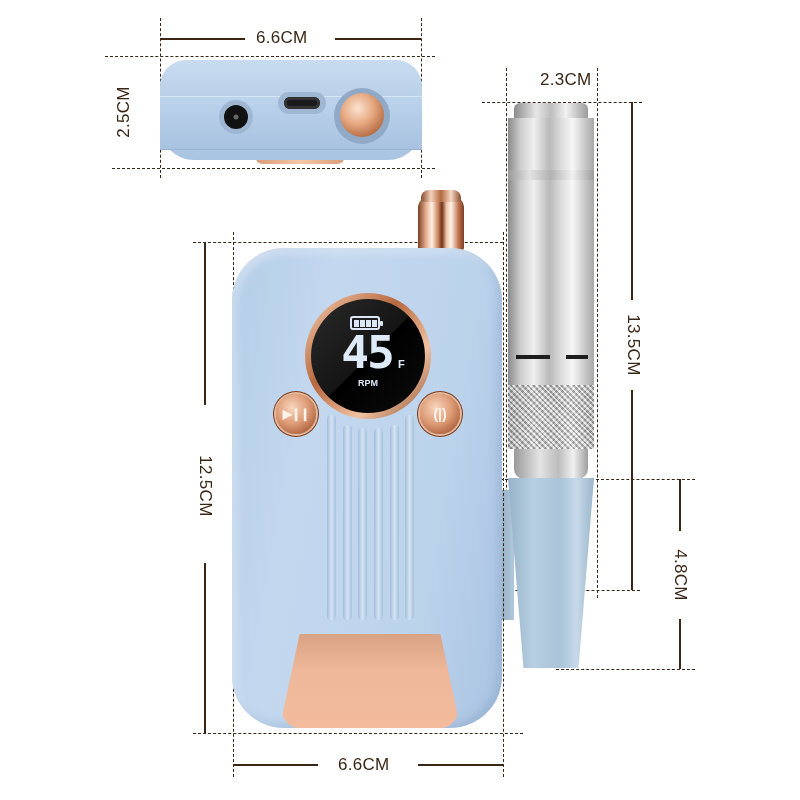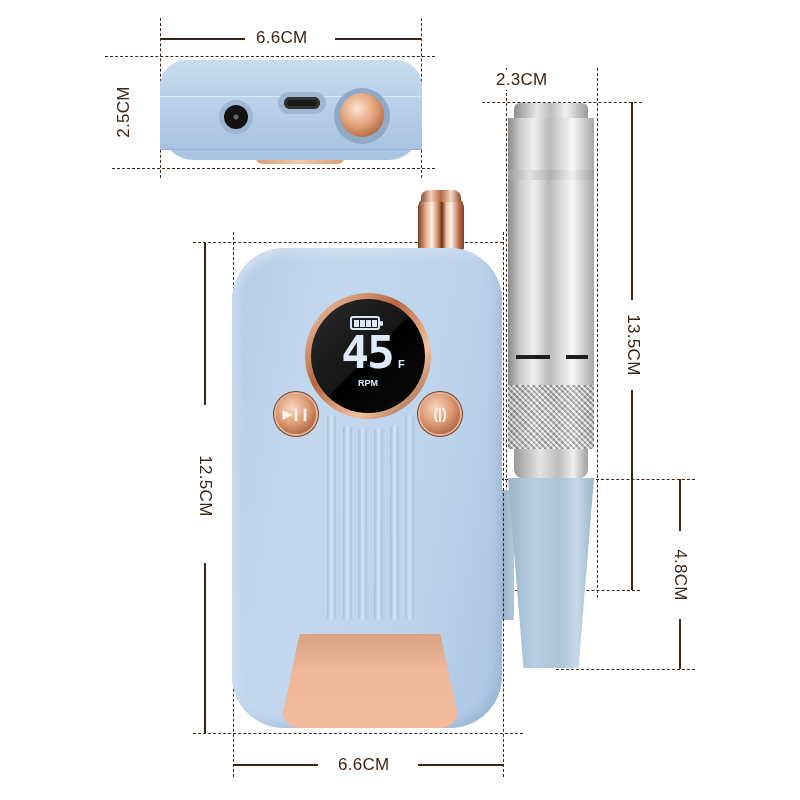--- a/index.html
+++ b/index.html
@@ -75,21 +75,21 @@
   <div class="top-shell"></div>
   <div class="top-band"></div>
   <div class="dc-jack"></div>
   <div class="usbc"></div>
   <div class="top-knob-ring"></div>
   <div class="top-knob"></div>
 </div>
 
 <div class="dash-v" style="left:506px; top:68px; height:530px;"></div>
 <div class="dash-v" style="left:597px; top:68px; height:530px;"></div>
-<div class="dim-label" style="left:492px; top:70px;">2.3CM</div>
+<div class="dim-label" style="left:536px; top:70px;">2.3CM</div>
 <div class="dash-h" style="left:482px; top:102px; width:160px;"></div>
 <div class="line-v" style="left:631px; top:102px; width:1.5px; height:198px;"></div>
 <div class="line-v" style="left:631px; top:390px; width:1.5px; height:200px;"></div>
 <div class="dim-label vert" style="left:598px; top:335px;">13.5CM</div>
 <div class="dash-h" style="left:480px; top:590px; width:160px;"></div>
 
 <div class="dash-h" style="left:500px; top:479px; width:195px;"></div>
 <div class="dash-h" style="left:556px; top:669px; width:139px;"></div>
 <div class="line-v" style="left:679px; top:479px; height:52px;"></div>
 <div class="line-v" style="left:679px; top:619px; height:50px;"></div>

